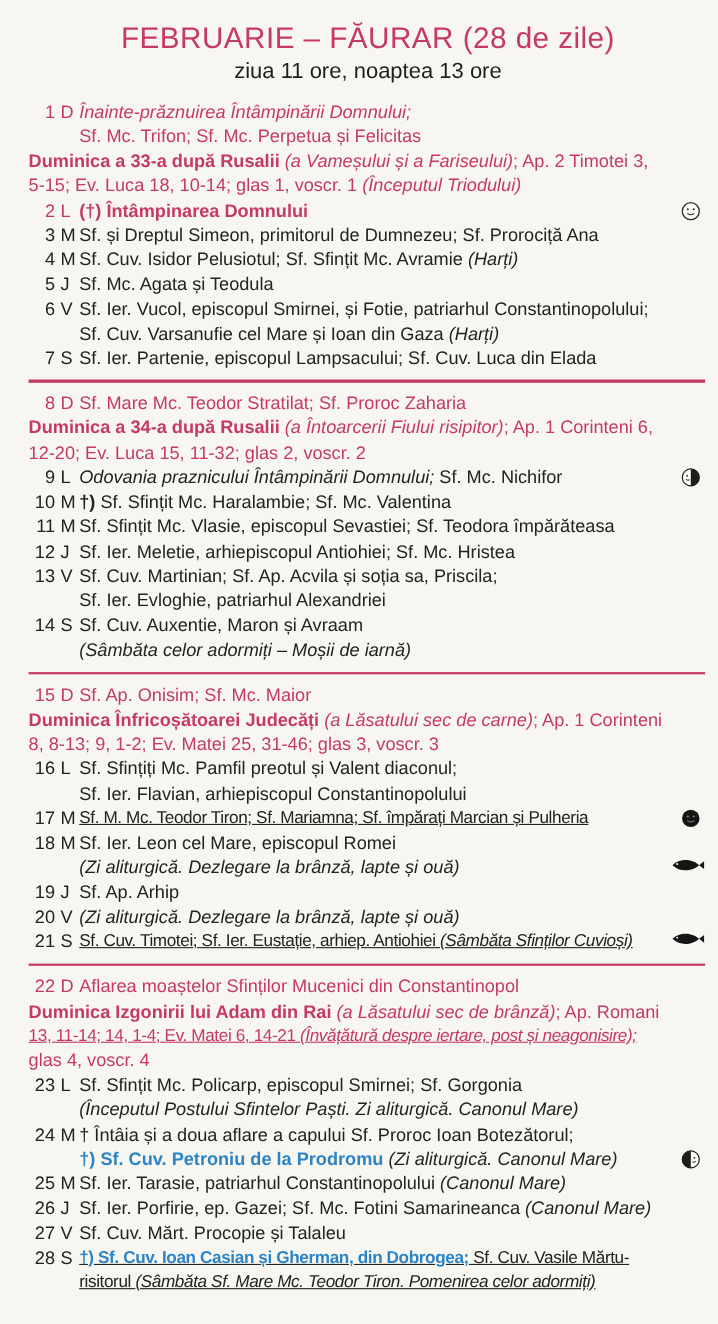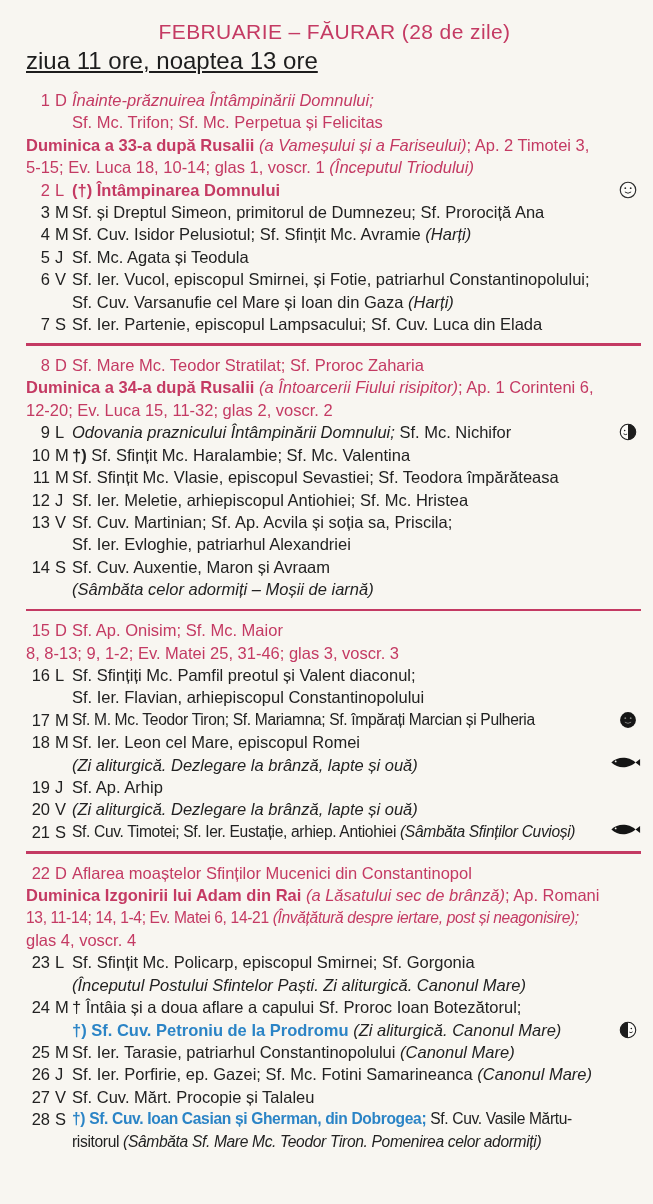--- a/index.html
+++ b/index.html
@@ -10,28 +10,28 @@
   }
   html,body{margin:0;padding:0;}
   body{
     width:653px;height:1204px;overflow:hidden;
     background:var(--paper);
     color:var(--text);
     font-family:"Liberation Sans", sans-serif;
   }
   .page{padding:12px 10px 0 26px;}
   .title{
-    font-size:21px;font-weight:400;letter-spacing:.4px;
+    font-size:27px;font-weight:400;letter-spacing:.4px;
     color:var(--accent);text-align:center;margin:8px 0 3px 0;
   }
   .subtitle{
-    font-size:24px;color:#1d1d1d;margin:0 0 14px 0;text-decoration:underline;
+    font-size:20px;color:#1d1d1d;text-align:center;margin:0 0 14px 0;
   }
   .line{white-space:nowrap;line-height:22.4px;font-size:16.5px;}
-  .line.cond{font-size:15.6px;letter-spacing:-0.35px;}
+  .line.cond{font-size:15.6px;letter-spacing:-0.35px;text-decoration:underline;}
   .day-row{position:relative;padding-left:46px;}
   .day-label{
     position:absolute;left:2px;top:0;display:flex;width:42px;
     line-height:22.4px;font-size:16.5px;
   }
   .day-label .num{width:22px;text-align:right;}
   .day-label .dow{margin-left:5px;}
   .sunday-row .line{color:var(--accent);}
   .red{color:var(--accent);}
   .blue{color:var(--blue);}
@@ -177,20 +177,21 @@
       </div>
       <div class="week-sep"></div>
       <div class="day-row red">
         <span class="day-label">
           <span class="num">15</span>
           <span class="dow">D</span>
         </span>
         <div class="line"><span>Sf. Ap. Onisim; Sf. Mc. Maior</span></div>
       </div>
       <div class="sunday-row">
+        <div class="line"><span class="b">Duminica Înfricoșătoarei Judecăți </span><span class="i">(a Lăsatului sec de carne)</span><span>; Ap. 1 Corinteni</span></div>
         <div class="line"><span>8, 8-13; 9, 1-2; Ev. Matei 25, 31-46; glas 3, voscr. 3</span></div>
       </div>
       <div class="day-row">
         <span class="day-label">
           <span class="num">16</span>
           <span class="dow">L</span>
         </span>
         <div class="line"><span>Sf. Sfințiți Mc. Pamfil preotul și Valent diaconul;</span></div>
         <div class="line"><span>Sf. Ier. Flavian, arhiepiscopul Constantinopolului</span></div>
       </div>

